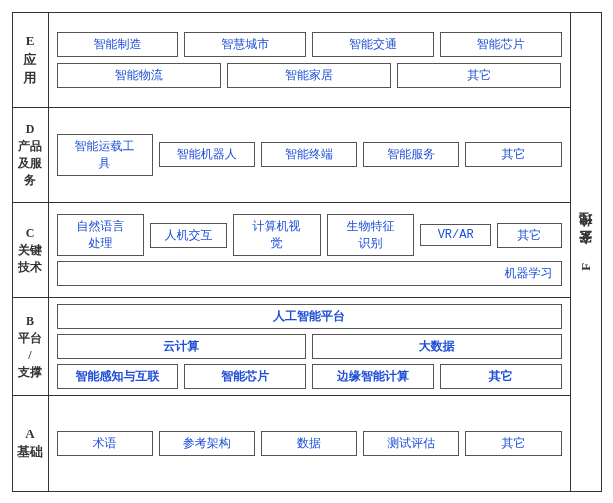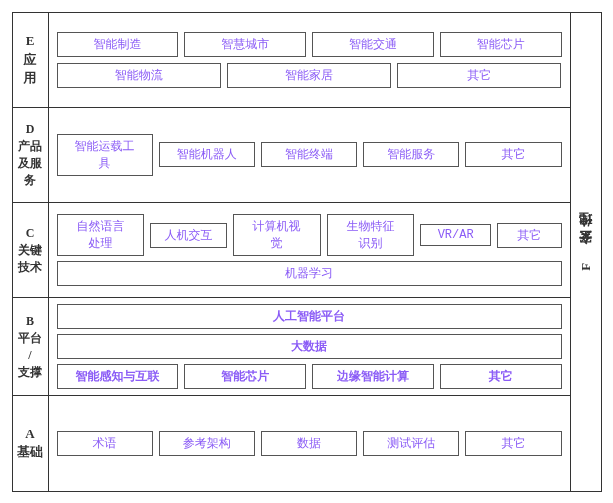--- a/index.html
+++ b/index.html
@@ -61,21 +61,21 @@
     .row {
       display: flex;
       flex-direction: row;
       gap: 6px;
       align-items: center;
     }
     .tag {
       border: 1px solid #555;
       padding: 3px 8px;
       font-size: 12px;
-      color: #8b5cf6;
+      color: #1d4ed8;
       white-space: nowrap;
       text-align: center;
       background: #fff;
     }
     .tag-wide {
       flex: 1;
     }
     
     .f-column {
       width: 30px;
@@ -146,32 +146,33 @@
       <div class="section-body">
         <div class="row">
           <div class="tag" style="flex:1.2;">自然语言<br>处理</div>
           <div class="tag" style="flex:1;">人机交互</div>
           <div class="tag" style="flex:1.2;">计算机视<br>觉</div>
           <div class="tag" style="flex:1.2;">生物特征<br>识别</div>
           <div class="tag" style="flex:0.9;font-family:Liberation Mono, monospace;">VR/AR</div>
           <div class="tag" style="flex:0.8;">其它</div>
         </div>
         <div class="row">
-          <div class="tag" style="width:100%; text-align:center;">机器学习</div>
+          <div class="tag" style="width:100%; text-align:right;">机器学习</div>
         </div>
       </div>
     </div>
 
     <div class="section sec-b">
       <div class="section-label" style="font-size:12px;">B<br>平台<br>/<br>支撑</div>
       <div class="section-body">
         <div class="row">
           <div class="tag" style="width:100%; text-align:center;">人工智能平台</div>
         </div>
         <div class="row">
+          <div class="tag tag-wide">云计算</div>
           <div class="tag tag-wide">大数据</div>
         </div>
         <div class="row">
           <div class="tag tag-wide">智能感知与互联</div>
           <div class="tag tag-wide">智能芯片</div>
           <div class="tag tag-wide">边缘智能计算</div>
           <div class="tag tag-wide">其它</div>
         </div>
       </div>
     </div>

